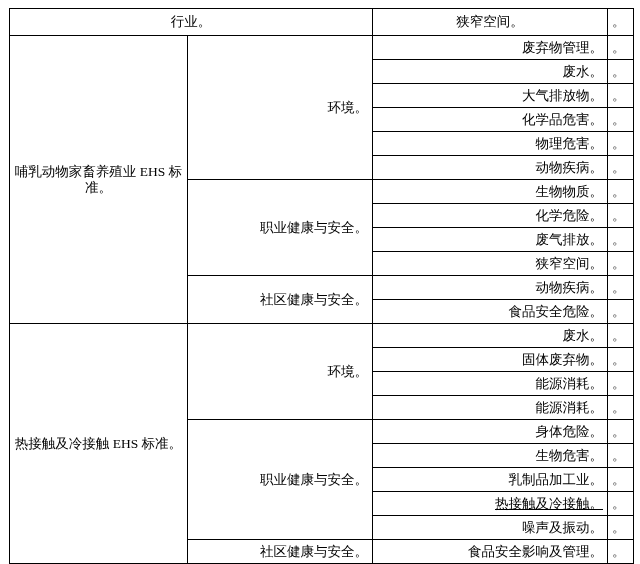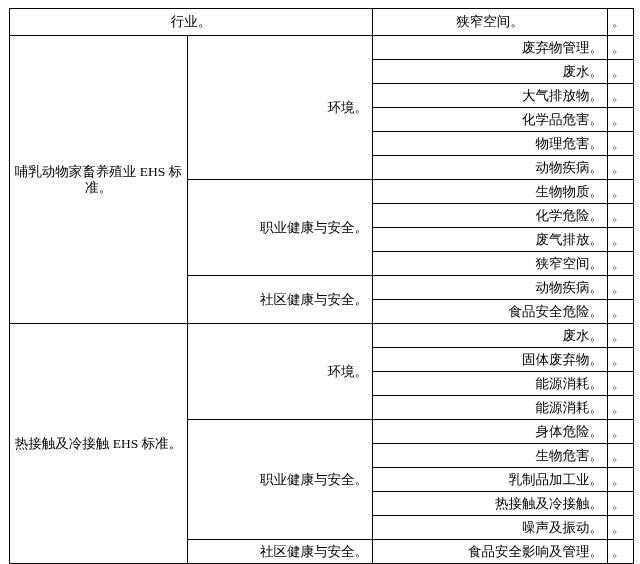--- a/index.html
+++ b/index.html
@@ -57,20 +57,21 @@
   .row-h { height: 24px; }
   .mark {
     border: none;
     font-size: 10px;
     color: #333333;
     text-align: left;
     padding-left: 2px;
     vertical-align: top;
   }
   .underline-txt {
+    text-decoration: underline;
   }
 </style>
 </head>
 <body>
 
 <div id="doc">
   <table class="matrix">
     <colgroup>
       <col class="col-industry">
       <col class="col-category">

